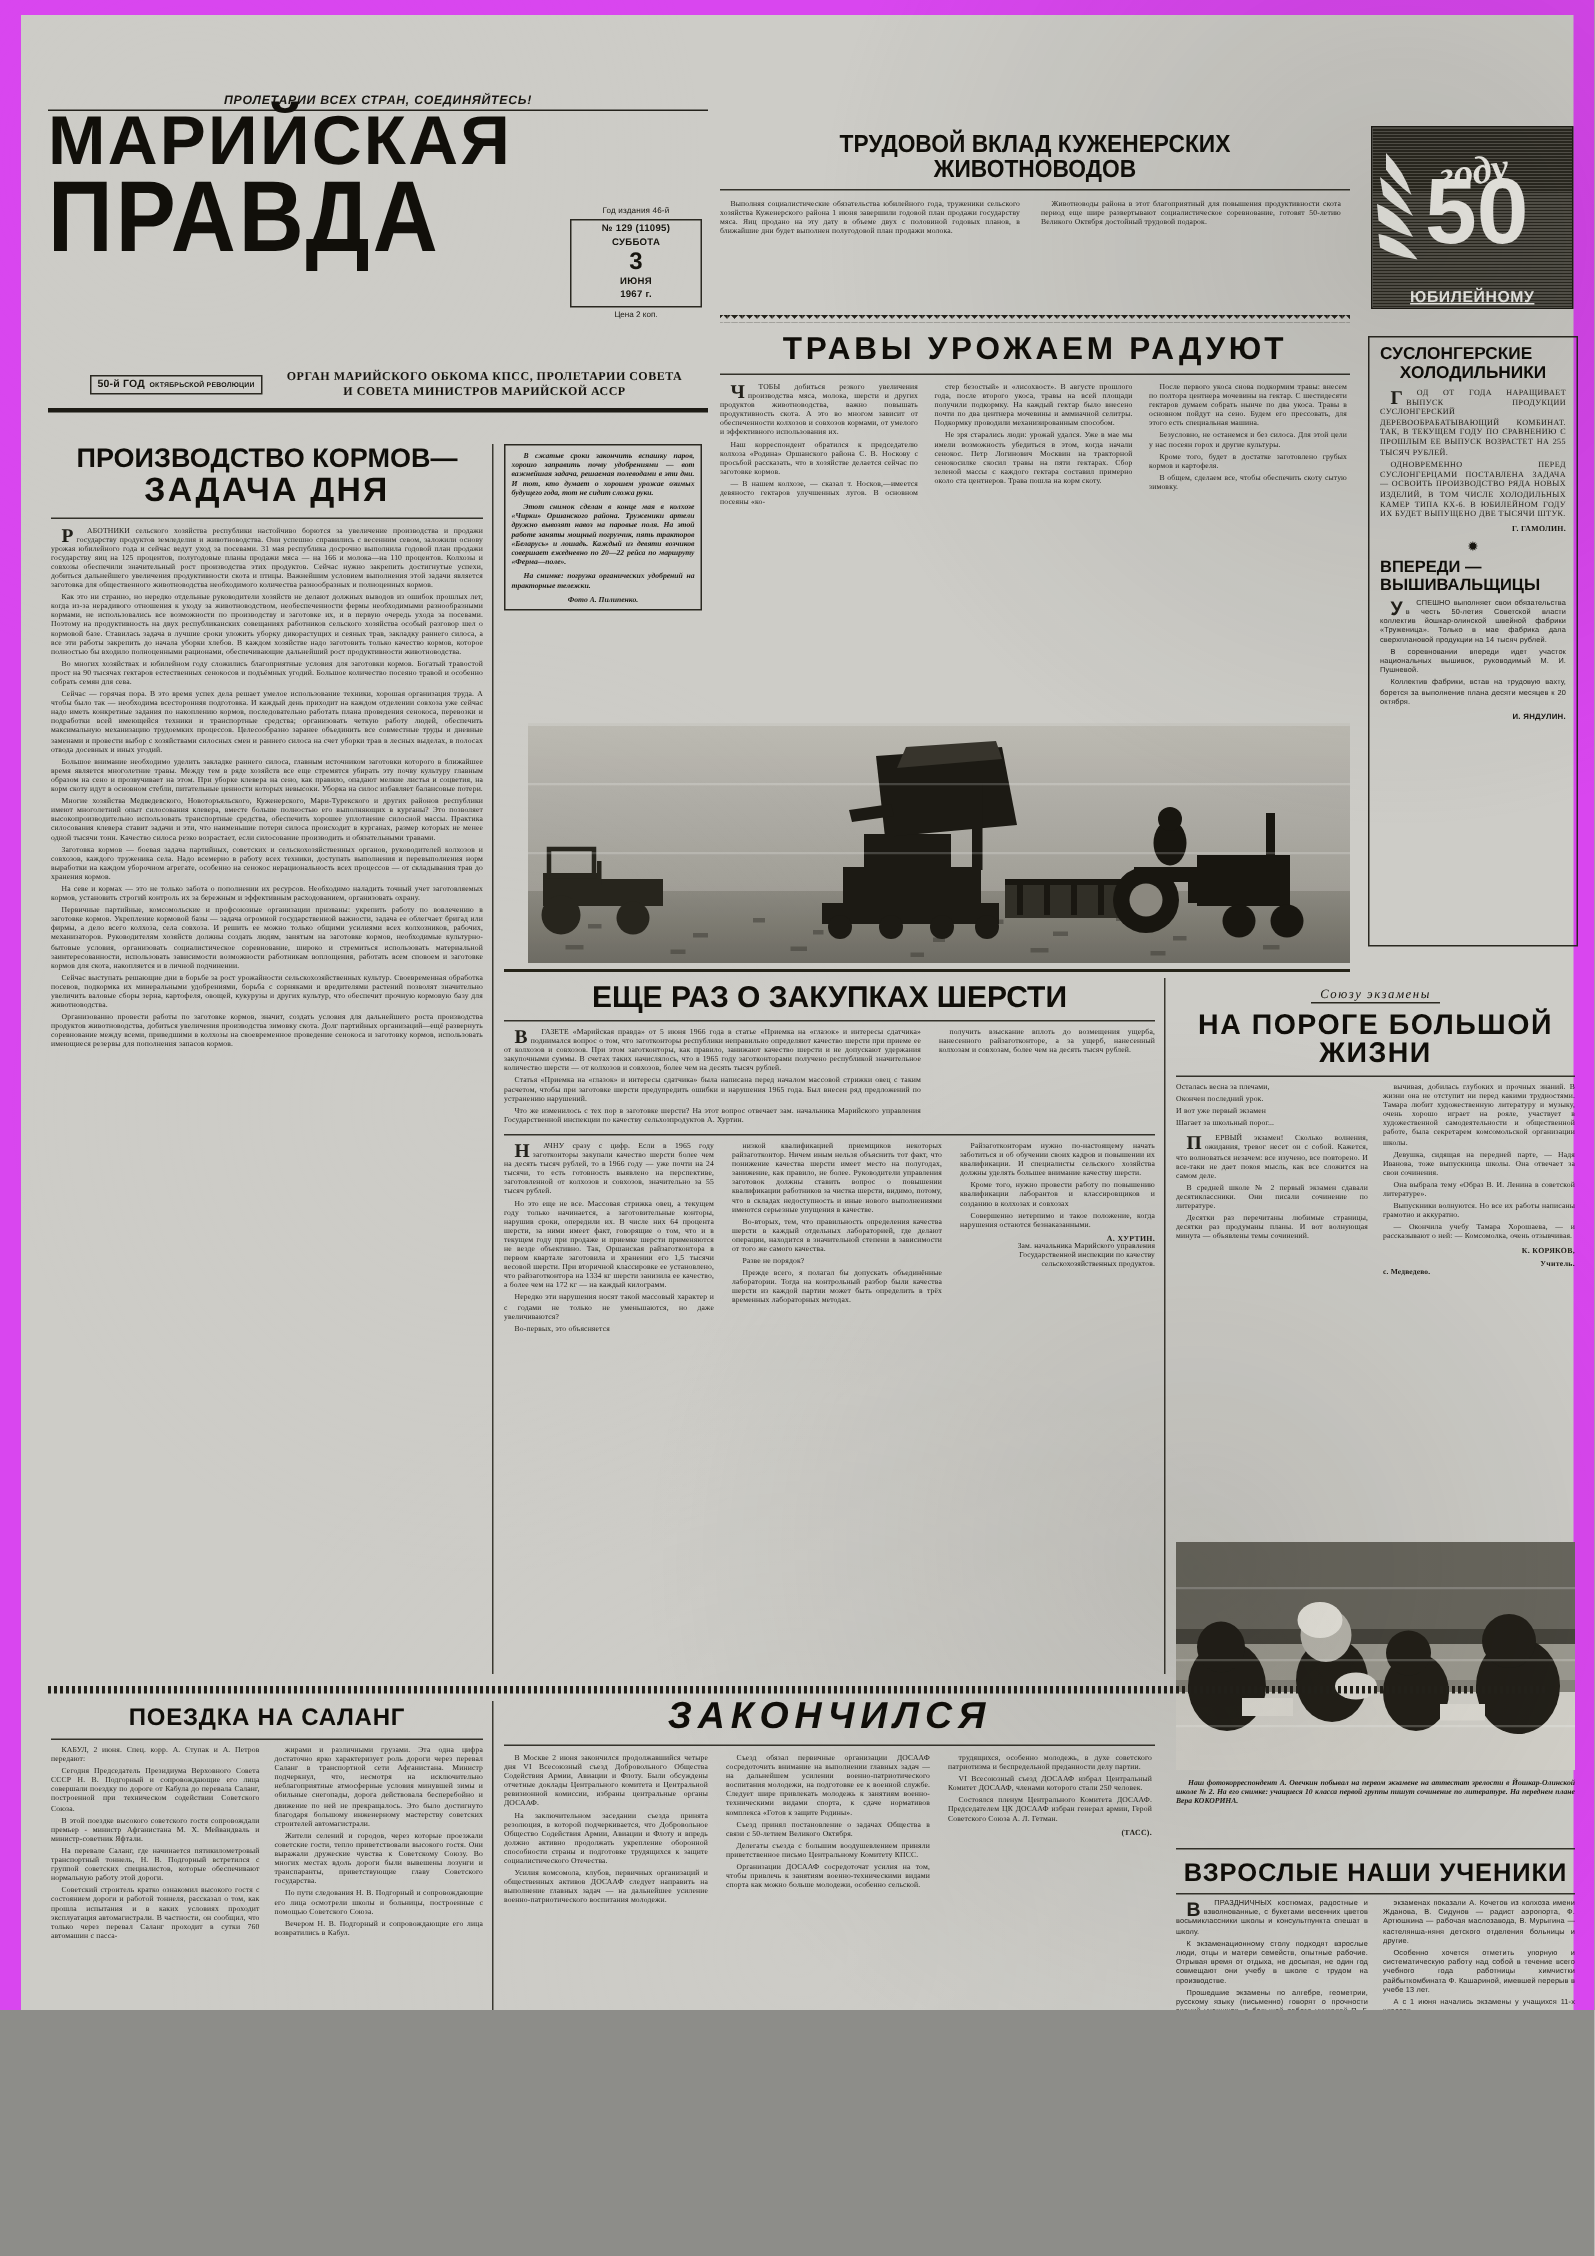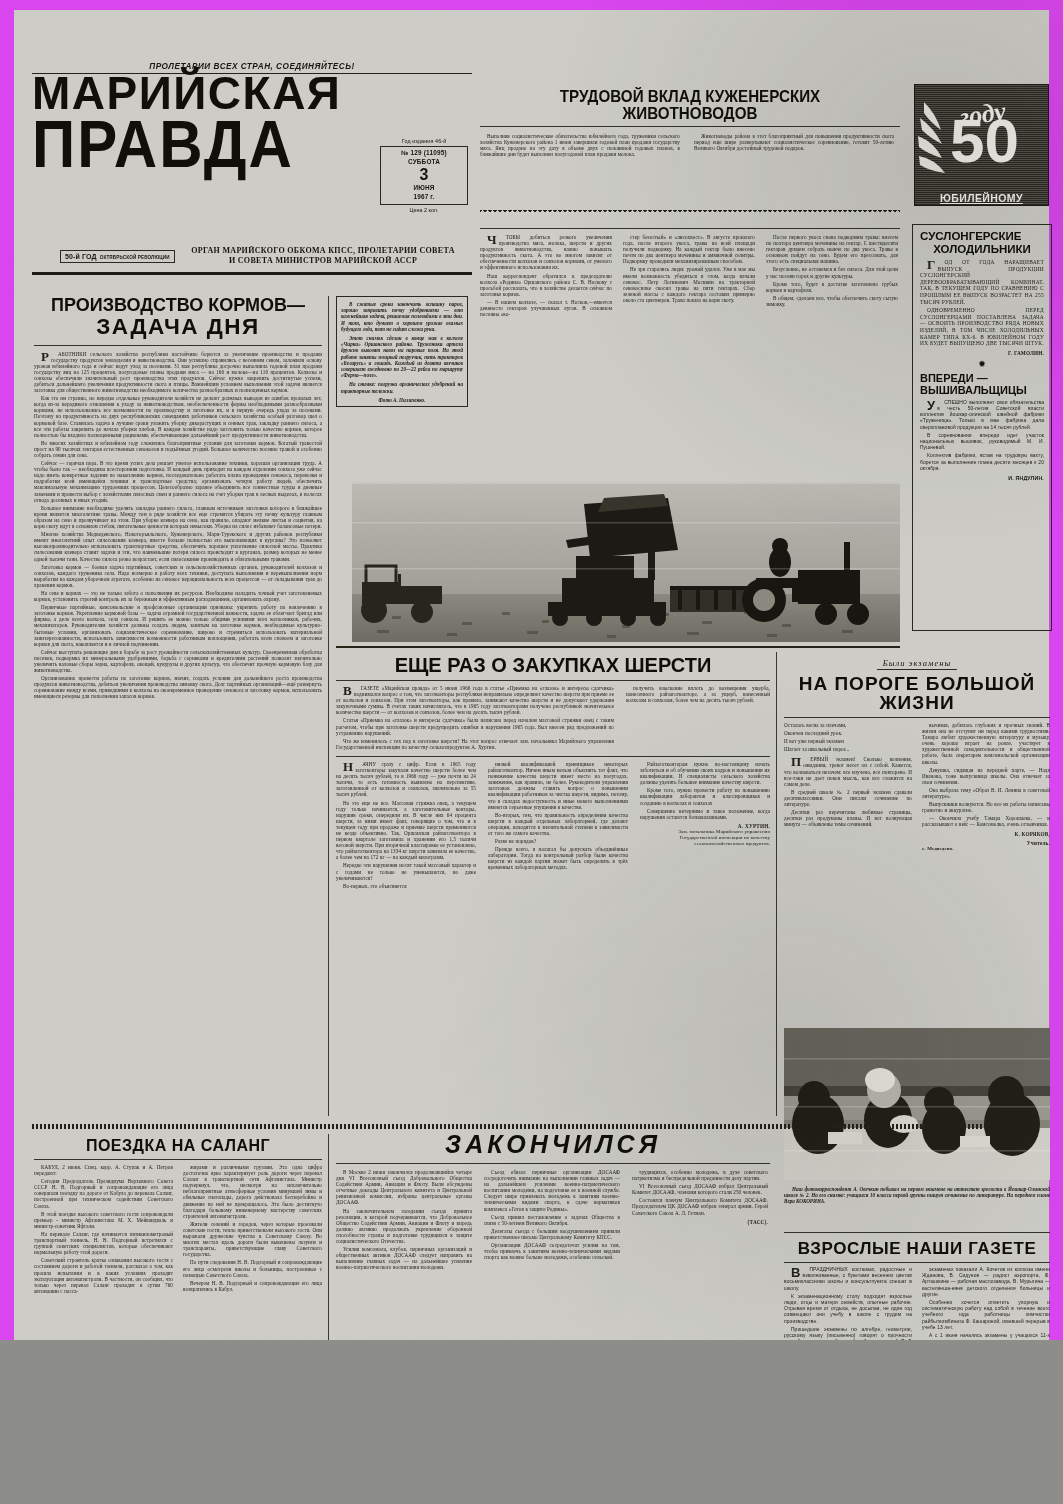--- a/index.html
+++ b/index.html
@@ -209,20 +209,21 @@
   <div style="position:absolute;left:322px;top:286px;width:130px;" class="boxed">
     <div class="cap" style="padding:4px 4px 3px;">
       <p style="margin:0 0 3px;text-indent:8px;">В сжатые сроки закончить вспашку паров, хорошо заправить почву удобрениями — вот важнейшая задача, решаемая полеводами в эти дни. И тот, кто думает о хорошем урожае озимых будущего года, тот не сидит сложа руки.</p>
       <p style="margin:0 0 3px;text-indent:8px;">Этот снимок сделан в конце мая в колхозе «Чирки» Оршанского района. Труженики артели дружно вывозят навоз на паровые поля. На этой работе заняты мощный погрузчик, пять тракторов «Беларусь» и лошадь. Каждый из девяти возчиков совершает ежедневно по 20—22 рейса по маршруту «Ферма—поле».</p>
       <p style="margin:0 0 3px;text-indent:8px;">На снимке: погрузка органических удобрений на тракторные тележки.</p>
       <p style="margin:0;text-align:center;font-weight:bold;">Фото А. Пилипенко.</p>
     </div>
   </div>
 
   <div style="position:absolute;left:466px;top:212px;width:420px;">
+    <div class="hl" style="font-size:21px;letter-spacing:2.5px;">ТРАВЫ УРОЖАЕМ РАДУЮТ</div>
     <div class="rule-thin" style="margin:6px 0 5px;"></div>
     <div style="display:flex;gap:11px;">
       <div class="col body-txt" style="width:132px;">
         <p class="dropcap">ЧТОБЫ добиться резкого увеличения производства мяса, молока, шерсти и других продуктов животноводства, важно повышать продуктивность скота. А это во многом зависит от обеспеченности колхозов и совхозов кормами, от умелого и эффективного использования их.</p>
         <p>Наш корреспондент обратился к председателю колхоза «Родина» Оршанского района С. В. Носкову с просьбой рассказать, что в хозяйстве делается сейчас по заготовке кормов.</p>
         <p>— В нашем колхозе, — сказал т. Носков,—имеется девяносто гектаров улучшенных лугов. В основном посеяны «ко-</p>
       </div>
       <div class="col body-txt" style="width:132px;">
         <p>стер безостый» и «лисохвост». В августе прошлого года, после второго укоса, травы на всей площади получили подкормку. На каждый гектар было внесено почти по два центнера мочевины и аммиачной селитры. Подкормку проводили механизированным способом.</p>
         <p>Не зря старались люди: урожай удался. Уже в мае мы имели возможность убедиться в этом, когда начали сенокос. Петр Логинович Москвин на тракторной сенокосилке скосил травы на пяти гектарах. Сбор зеленой массы с каждого гектара составил примерно около ста центнеров. Трава пошла на корм скоту.</p>
@@ -389,21 +390,21 @@
         <p>Совершенно нетерпимо и такое положение, когда нарушения остаются безнаказанными.</p>
         <div class="sig">А. ХУРТИН.</div>
         <div class="sig-sub">Зам. начальника Марийского управления Государственной инспекции по качеству сельскохозяйственных продуктов.</div>
       </div>
     </div>
   </div>
   <div style="position:absolute;left:762px;top:642px;width:1.2px;height:464px;background:#3a3830;"></div>
 
   <div style="position:absolute;left:770px;top:642px;width:266px;">
     <div style="text-align:center;">
-      <span class="kicker" style="font-size:8.5px;">Были экзамены</span>
+      <span class="kicker" style="font-size:8.5px;">Союзу экзамены</span>
     </div>
     <div class="hl" style="font-size:19px;letter-spacing:1px;margin-top:4px;">НА ПОРОГЕ БОЛЬШОЙ ЖИЗНИ</div>
     <div class="rule-thin" style="margin:5px 0 4px;"></div>
     <div style="display:flex;gap:10px;">
       <div class="col body-txt" style="width:128px;">
         <p class="noind">Осталась весна за плечами,</p>
         <p class="noind">Окончен последний урок.</p>
         <p class="noind">И вот уже первый экзамен</p>
         <p class="noind" style="margin-bottom:4px;">Шагает за школьный порог...</p>
         <p class="dropcap">ПЕРВЫЙ экзамен! Сколько волнения, ожидания, тревог несет он с собой. Кажется, что волноваться незачем: все изучено, все повторено. И все-таки не дает покоя мысль, как все сложится на самом деле.</p>
@@ -456,21 +457,21 @@
       </g>
     </svg>
   </div>
   <div style="position:absolute;left:770px;top:1176px;width:266px;" class="cap">
     <p style="margin:0;text-indent:8px;">Наш фотокорреспондент А. Овечкин побывал на первом экзамене на аттестат зрелости в Йошкар-Олинской школе № 2. На его снимке: учащиеся 10 класса первой группы пишут сочинение по литературе. На переднем плане Вера КОКОРИНА.</p>
   </div>
 
   <div class="rule-thin" style="position:absolute;left:770px;top:1222px;width:266px;"></div>
 
   <div style="position:absolute;left:770px;top:1230px;width:266px;">
-    <div class="hl" style="font-size:17px;letter-spacing:.6px;">ВЗРОСЛЫЕ НАШИ ГАЗЕТЕ</div>
+    <div class="hl" style="font-size:17px;letter-spacing:.6px;">ВЗРОСЛЫЕ НАШИ УЧЕНИКИ</div>
     <div class="rule-thin" style="margin:5px 0 4px;"></div>
     <div style="display:flex;gap:10px;">
       <div class="col body-txt sans" style="width:128px;">
         <p class="dropcap">В ПРАЗДНИЧНЫХ костюмах, радостные и взволнованные, с букетами весенних цветов восьмиклассники школы и консультпункта спешат в школу.</p>
         <p>К экзаменационному столу подходят взрослые люди, отцы и матери семейств, опытные рабочие. Отрывая время от отдыха, не досыпая, не один год совмещают они учебу в школе с трудом на производстве.</p>
         <p>Прошедшие экзамены по алгебре, геометрии, русскому языку (письменно) говорят о прочности знаний учащихся, о большой работе учителей П. Г. Ярыгиной и Т. Н. Коренькововой.</p>
         <p>Хорошие и отличные знания на</p>
       </div>
       <div class="col body-txt sans" style="width:128px;">
         <p>экзаменах показали А. Кочетов из колхоза имени Жданова, В. Сидунов — радист аэропорта, Ф. Артюшкина — рабочая маслозавода, В. Мурыгина — кастелянша-няня детского отделения больницы и другие.</p>

